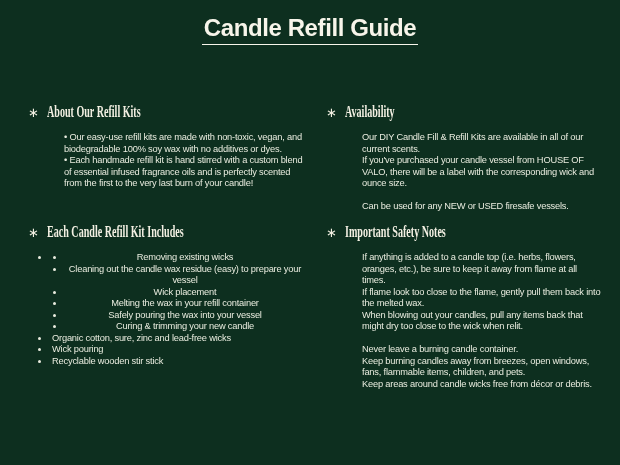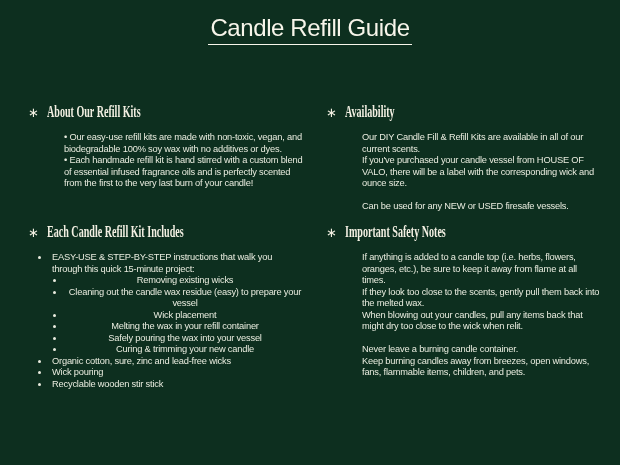--- a/index.html
+++ b/index.html
@@ -10,21 +10,21 @@
     color: #eceee2;
     overflow: hidden;
     position: relative;
   }
   .page { position: absolute; inset: 0; }
 
   .title-wrap { position: absolute; top: 15px; left: 0; width: 620px; text-align: center; }
   .page-title {
     display: inline-block;
     font-size: 24px;
-    font-weight: 400;
+    font-weight: 700;
     letter-spacing: -0.4px;
     color: #f7f5ea;
     padding: 0 2px 3px 2px;
     border-bottom: 1.7px solid #f7f5ea;
     line-height: 1.1;
   }
 
   .section { position: absolute; width: 276px; }
   .sec-about        { left: 28px;  top: 102px; }
   .sec-availability { left: 326px; top: 102px; }
@@ -92,21 +92,20 @@
   </div>
 
   <div class="section sec-includes">
     <div class="sec-head">
       <span class="star">∗</span>
       <span class="sec-title">Each Candle Refill Kit Includes</span>
     </div>
     <div class="sec-body">
       <ul class="top-list">
         <li>
-          <span>EASY-USE &amp; STEP-BY-STEP instructions that walk you through this quick 15-minute project:</span>
           <ul class="sub-list">
             <li>Removing existing wicks</li>
             <li>Cleaning out the candle wax residue (easy) to prepare your vessel</li>
             <li>Wick placement</li>
             <li>Melting the wax in your refill container</li>
             <li>Safely pouring the wax into your vessel</li>
             <li>Curing &amp; trimming your new candle</li>
           </ul>
         </li>
         <li>Organic cotton, sure, zinc and lead-free wicks</li>
@@ -116,21 +115,22 @@
     </div>
   </div>
 
   <div class="section sec-safety">
     <div class="sec-head">
       <span class="star">∗</span>
       <span class="sec-title">Important Safety Notes</span>
     </div>
     <div class="sec-body">
       <div class="para">If anything is added to a candle top (i.e. herbs, flowers, oranges, etc.), be sure to keep it away from flame at all times.</div>
-      <div class="para">If they look too close to the scents, gently pull them back into the melted wax.</div>
+      <div class="para">If flame look too close to the flame, gently pull them back into the melted wax.</div>
       <div class="para">When blowing out your candles, pull any items back that might dry too close to the wick when relit.</div>
       <div class="para"></div>
       <div class="para">Never leave a burning candle container.</div>
       <div class="para">Keep burning candles away from breezes, open windows, fans, flammable items, children, and pets.</div>
+      <div class="para">Keep areas around candle wicks free from décor or debris.</div>
     </div>
   </div>
 
 </div>
 
 </body></html>

